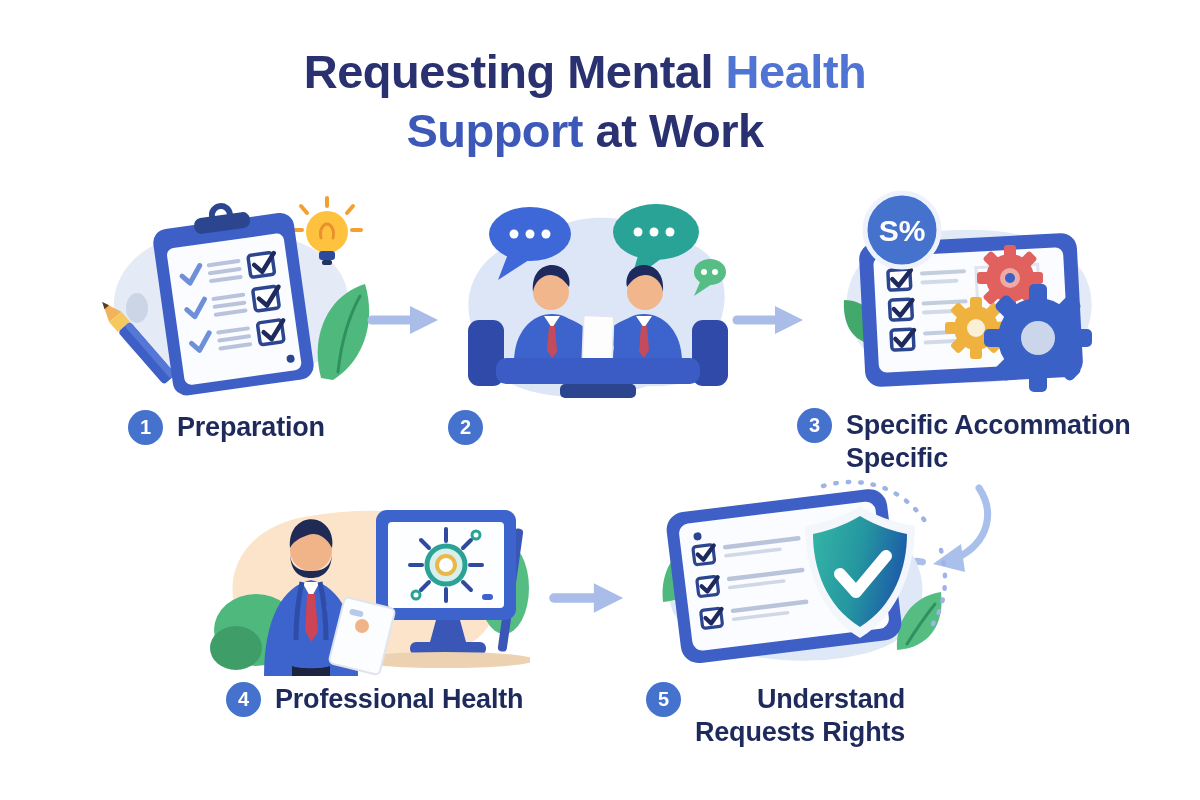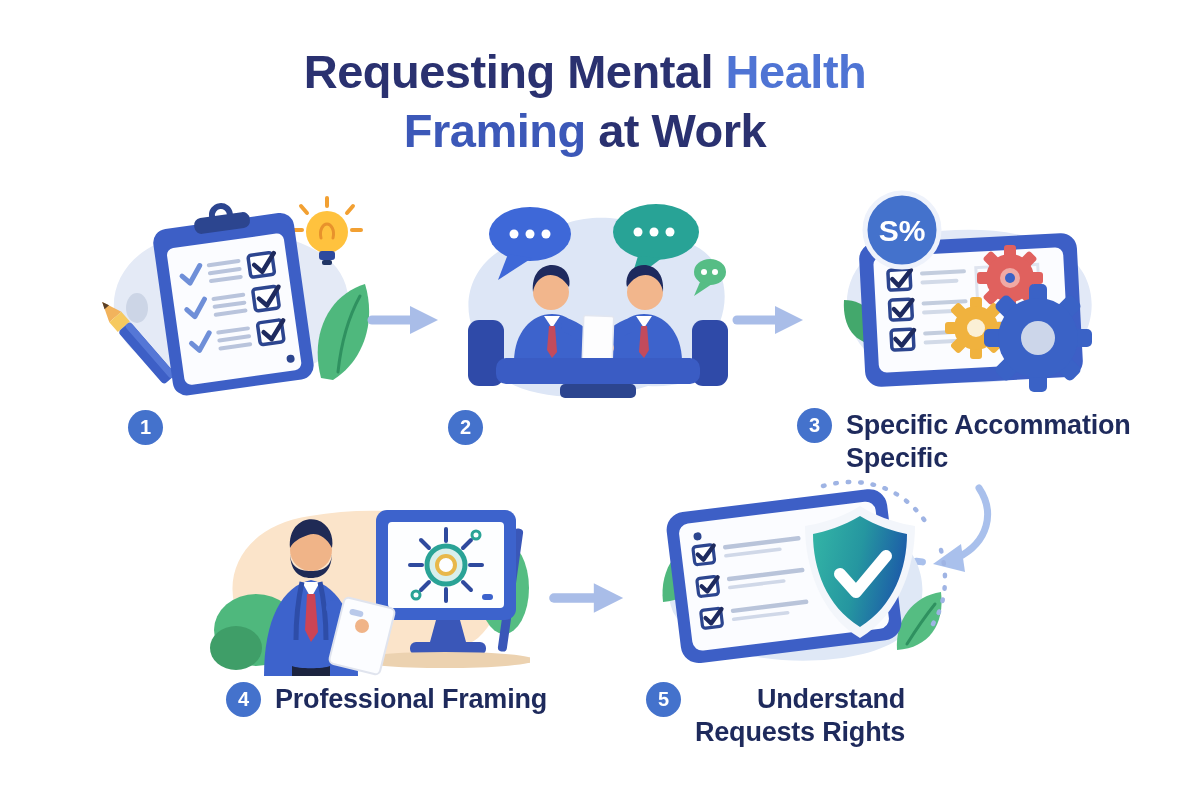--- a/index.html
+++ b/index.html
@@ -43,21 +43,21 @@
   .pos-label4 { left:226px; top:682px; }
   .pos-label5 { left:646px; top:682px; }
 </style>
 </head>
 <body>
 
 <div class="stage">
 
   <div class="title">
     <span class="t-navy">Requesting Mental </span><span class="t-health">Health</span><br>
-    <span class="t-support">Framing</span><span class="t-navy"> at Work</span>
+    <span class="t-support">Support</span><span class="t-navy"> at Work</span>
   </div>
 
   <div class="illus pos-illus1">
     <svg viewBox="0 0 275 208">
       <path d="M28,148 C4,108 28,56 88,46 C135,37 198,40 232,68 C266,95 258,150 222,172 C176,197 56,196 28,148 Z" fill="#e4eaf6"></path>
       <ellipse cx="42" cy="118" rx="11" ry="15" fill="#ccd5e6"></ellipse>
       <ellipse cx="196" cy="140" rx="9" ry="13" fill="#ccd5e6"></ellipse>
       <g>
         <path d="M226,188 C214,142 236,104 270,94 C281,130 270,170 238,190 Z" fill="#4fb87d"></path>
         <path d="M243,182 C246,154 254,126 265,106" stroke="#2f9160" stroke-width="3" fill="none" stroke-linecap="round"></path>
@@ -234,20 +234,21 @@
         <rect x="-9" y="-54" width="18" height="22" rx="5" transform="rotate(270)"></rect>
         <rect x="-9" y="-54" width="18" height="22" rx="5" transform="rotate(315)"></rect>
         <circle r="40" fill="#3a62c6"></circle>
         <circle r="17" fill="#ccd6ea"></circle>
       </g>
     </svg>
   </div>
 
   <div class="step-label pos-label1">
     <span class="badge">1</span>
+    <span class="lbl">Preparation</span>
   </div>
 
   <div class="step-label pos-label2">
     <span class="badge">2</span>
   </div>
 
   <div class="step-label pos-label3">
     <span class="badge">3</span>
     <span class="lbl center">
       <span>Specific Accommation</span><br>
@@ -359,21 +360,21 @@
       <g transform="translate(215,102)">
         <path d="M0,-68 C18,-56 42,-50 55,-48 C55,-8 40,40 0,64 C-40,40 -55,-8 -55,-48 C-42,-50 -18,-56 0,-68 Z" fill="#f3f6fb"></path>
         <path d="M0,-58 C16,-48 36,-42 47,-40 C47,-6 34,32 0,53 C-34,32 -47,-6 -47,-40 C-36,-42 -16,-48 0,-58 Z" fill="url(#shieldGrad)"></path>
         <path d="M-20,0 L-4,18 L26,-18" stroke="#ffffff" stroke-width="12" fill="none" stroke-linecap="round" stroke-linejoin="round"></path>
       </g>
     </svg>
   </div>
 
   <div class="step-label pos-label4">
     <span class="badge">4</span>
-    <span class="lbl">Professional Framing</span>
+    <span class="lbl">Professional Health</span>
   </div>
 
   <div class="step-label pos-label5">
     <span class="badge">5</span>
     <span class="lbl left">
       <span>Understand</span><br>
       <span>Requests Rights</span>
     </span>
   </div>
 

